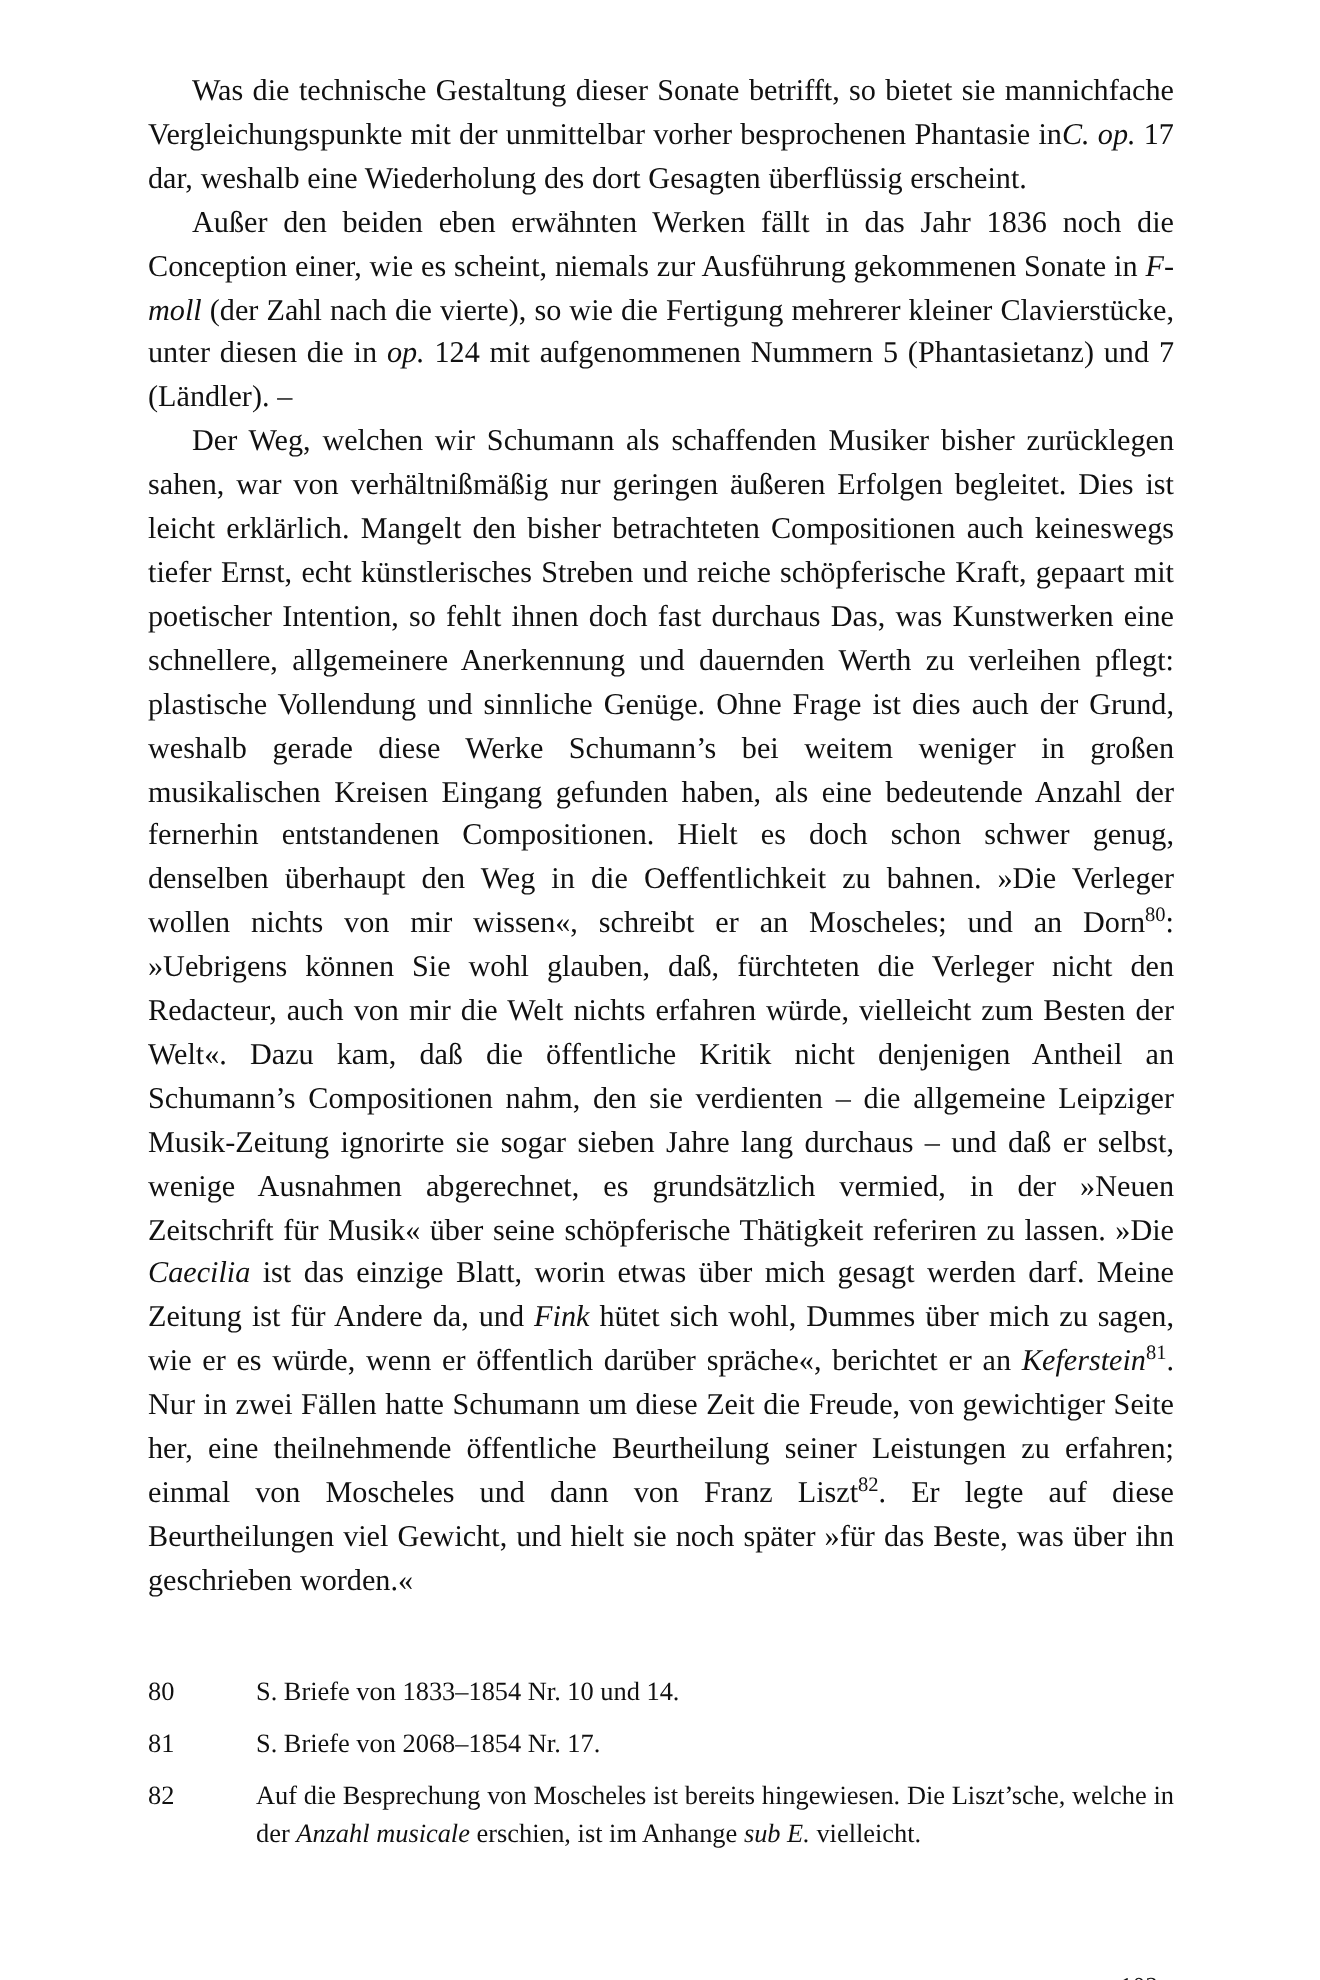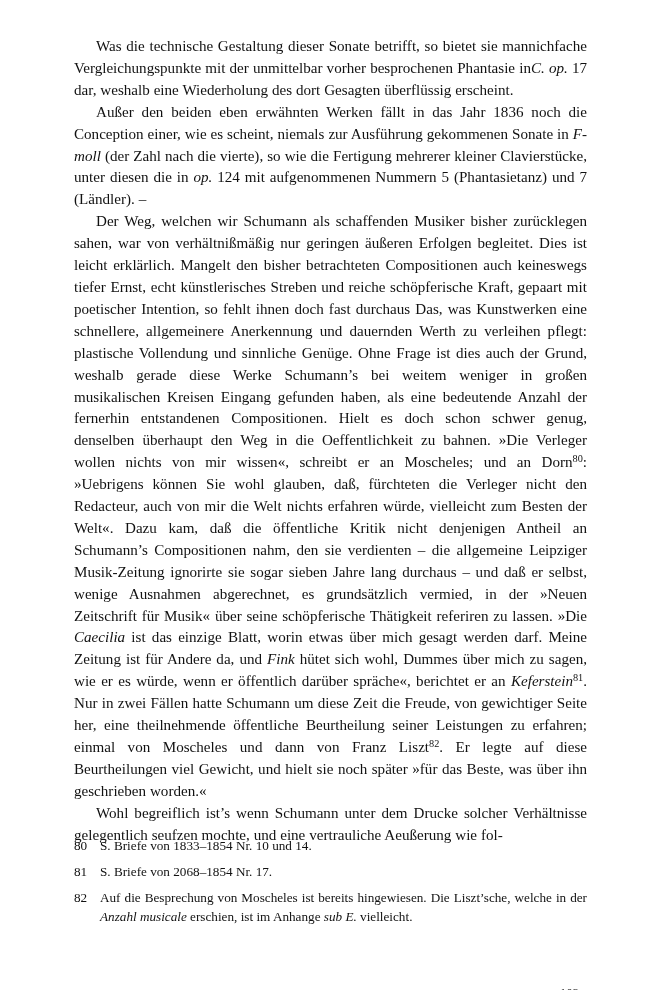--- a/index.html
+++ b/index.html
@@ -75,20 +75,21 @@
   .footnote .fn-num {
     width: 26px;
     flex: 0 0 26px;
     text-align: left;
   }
 
   .footnote .fn-text {
     flex: 1 1 auto;
     text-align: justify;
     text-indent: 0;
+    margin-left: 28px;
   }
 
   #page-number {
     position: absolute;
     right: 73px;
     top: 985px;
     font-size: 12.2px;
     line-height: 16px;
     text-align: right;
     letter-spacing: 0.2px;
@@ -96,21 +97,20 @@
 </style>
 </head>
 <body>
 
 <div id="page">
 
   <div id="text-block">
     <p class="body-para first"><span>Was die technische Gestaltung dieser Sonate betrifft, so bietet sie mannichfache Vergleichungspunkte mit der unmittelbar vorher besprochenen Phantasie in</span><i>C. op.</i><span> 17 dar, weshalb eine Wiederholung des dort Gesagten überflüssig erscheint.</span></p>
     <p class="body-para"><span>Außer den beiden eben erwähnten Werken fällt in das Jahr 1836 noch die Conception einer, wie es scheint, niemals zur Ausführung gekommenen Sonate in </span><i>F-moll</i><span> (der Zahl nach die vierte), so wie die Fertigung mehrerer kleiner Clavierstücke, unter diesen die in </span><i>op.</i><span> 124 mit aufgenommenen Nummern 5 (Phantasietanz) und 7 (Ländler). –</span></p>
     <p class="body-para"><span>Der Weg, welchen wir Schumann als schaffenden Musiker bisher zurücklegen sahen, war von verhältnißmäßig nur geringen äußeren Erfolgen begleitet. Dies ist leicht erklärlich. Mangelt den bisher betrachteten Compositionen auch keineswegs tiefer Ernst, echt künstlerisches Streben und reiche schöpferische Kraft, gepaart mit poetischer Intention, so fehlt ihnen doch fast durchaus Das, was Kunstwerken eine schnellere, allgemeinere Anerkennung und dauernden Werth zu verleihen pflegt: plastische Vollendung und sinnliche Genüge. Ohne Frage ist dies auch der Grund, weshalb gerade diese Werke Schumann’s bei weitem weniger in großen musikalischen Kreisen Eingang gefunden haben, als eine bedeutende Anzahl der fernerhin entstandenen Compositionen. Hielt es doch schon schwer genug, denselben überhaupt den Weg in die Oeffentlichkeit zu bahnen. »Die Verleger wollen nichts von mir wissen«, schreibt er an Moscheles; und an Dorn</span><sup>80</sup><span>: »Uebrigens können Sie wohl glauben, daß, fürchteten die Verleger nicht den Redacteur, auch von mir die Welt nichts erfahren würde, vielleicht zum Besten der Welt«. Dazu kam, daß die öffentliche Kritik nicht denjenigen Antheil an Schumann’s Compositionen nahm, den sie verdienten – die allgemeine Leipziger Musik-Zeitung ignorirte sie sogar sieben Jahre lang durchaus – und daß er selbst, wenige Ausnahmen abgerechnet, es grundsätzlich vermied, in der »Neuen Zeitschrift für Musik« über seine schöpferische Thätigkeit referiren zu lassen. »Die </span><i>Caecilia</i><span> ist das einzige Blatt, worin etwas über mich gesagt werden darf. Meine Zeitung ist für Andere da, und </span><i>Fink</i><span> hütet sich wohl, Dummes über mich zu sagen, wie er es würde, wenn er öffentlich darüber spräche«, berichtet er an </span><i>Keferstein</i><sup>81</sup><span>. Nur in zwei Fällen hatte Schumann um diese Zeit die Freude, von gewichtiger Seite her, eine theilnehmende öffentliche Beurtheilung seiner Leistungen zu erfahren; einmal von Moscheles und dann von Franz Liszt</span><sup>82</sup><span>. Er legte auf diese Beurtheilungen viel Gewicht, und hielt sie noch später »für das Beste, was über ihn geschrieben worden.«</span></p>
-    <p class="body-para"><span>Wohl begreiflich ist’s wenn Schumann unter dem Drucke solcher Verhältnisse gelegentlich seufzen mochte, und eine vertrauliche Aeußerung wie fol-</span></p>
   </div>
 
   <div id="footnotes">
     <div class="footnote">
       <span class="fn-num">80</span>
       <span class="fn-text"><span>S. Briefe von 1833–1854 Nr. 10 und 14.</span></span>
     </div>
     <div class="footnote">
       <span class="fn-num">81</span>
       <span class="fn-text"><span>S. Briefe von 2068–1854 Nr. 17.</span></span>

